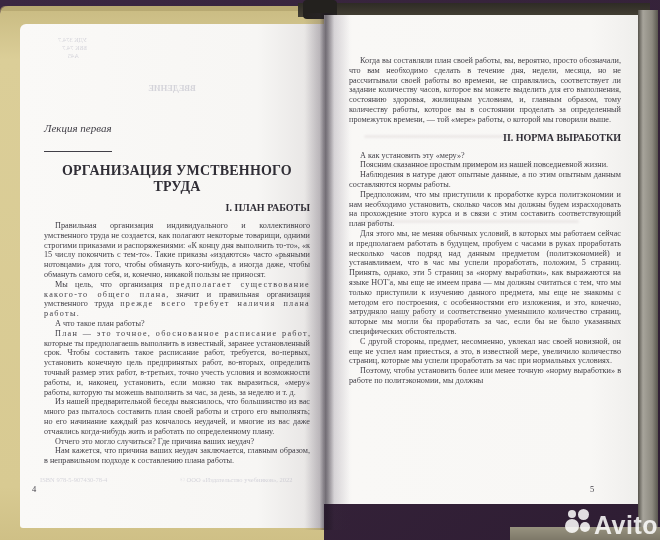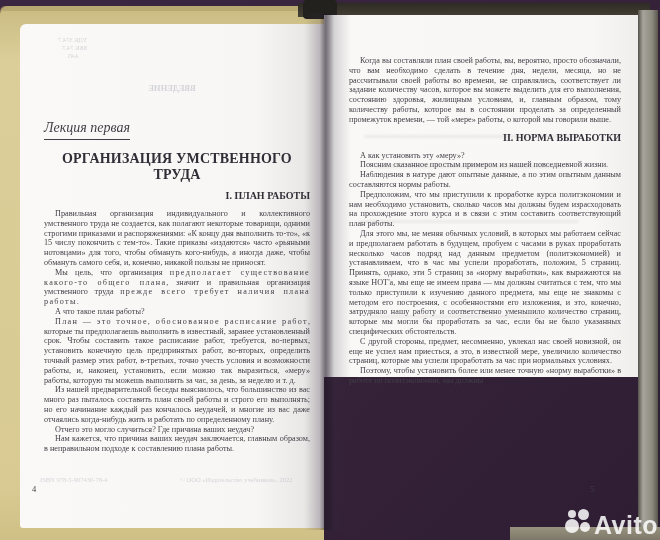--- a/index.html
+++ b/index.html
@@ -13,29 +13,29 @@
   .edge-tan-line{position:absolute;left:0;top:6px;width:324px;height:5px;background:#ab9c68;opacity:.6;border-radius:8px 0 0 0;}
   .cover-top{position:absolute;left:298px;top:3px;width:352px;height:14px;background:linear-gradient(180deg,#2e2b25,#454135);}
   .cover-top-blob{position:absolute;left:303px;top:0px;width:34px;height:19px;background:#23211e;border-radius:4px;}
   .edge-right{position:absolute;left:638px;top:10px;width:20px;height:522px;
               background:linear-gradient(90deg,#55524b 0%,#a7a49b 25%,#8d8a80 70%,#5a574f 100%);}
   .strip-bottom-right{position:absolute;left:510px;top:527px;width:150px;height:13px;background:linear-gradient(180deg,#97927f,#7d7868);}
   
   .page{position:absolute;color:#413f47;}
   .page-left{left:20px;top:24px;width:304px;height:504px;border-radius:6px 0 0 3px;
              background:linear-gradient(90deg,#faf9f7 0%,#f7f6f4 78%,#e9e7e6 94%,#d2cfd1 100%);}
-  .page-right{left:324px;top:15px;width:314px;height:362px;
+  .page-right{left:324px;top:15px;width:314px;height:489px;
               background:linear-gradient(90deg,#d7d5d6 0%,#eceaeb 3%,#f9f8f6 9%,#f8f7f5 85%,#efeeec 100%);}
   .gutter{position:absolute;left:304px;top:13px;width:46px;height:517px;pointer-events:none;
           background:linear-gradient(90deg,rgba(55,45,60,0) 0%,rgba(55,45,60,.18) 34%,rgba(30,22,35,.55) 47%,rgba(30,22,35,.45) 52%,rgba(55,45,60,.12) 66%,rgba(55,45,60,0) 100%);}
   
   .textblock{position:absolute;}
   .tb-left{left:24px;top:94px;width:266px;}
   .tb-right{left:25px;top:41px;width:272px;}
-  .lecture{font-style:italic;font-size:14px;border-bottom:.8px solid #413f47;display:inline-block;padding-bottom:3px;margin-bottom:11px;}
+  .lecture{font-style:italic;font-size:11px;border-bottom:.8px solid #413f47;display:inline-block;padding-bottom:17px;margin-bottom:11px;}
   .book-title{font-weight:bold;font-size:14px;letter-spacing:.2px;text-align:center;color:#302e36;margin:0 0 7px 0;}
   .sec-title{font-weight:bold;font-size:10px;text-align:right;color:#302e36;margin:7px 0 8px 0;}
   .para{margin:0;font-size:8.2px;line-height:9.8px;text-align:justify;text-indent:11px;}
   .sp{letter-spacing:1.3px;}
   .pagenum{position:absolute;font-size:8.5px;color:#413f47;}
   
   .ghost{position:absolute;color:#8f8fa6;filter:blur(.7px);opacity:.34;font-size:6.5px;line-height:8px;transform:scaleX(-1);}
   .ghost-center{left:0;right:0;text-align:center;font-weight:bold;font-size:8.5px;}
   .ghost-bar{position:absolute;height:3px;background:#b9a9ac;opacity:.18;filter:blur(1px);border-radius:2px;}
   

